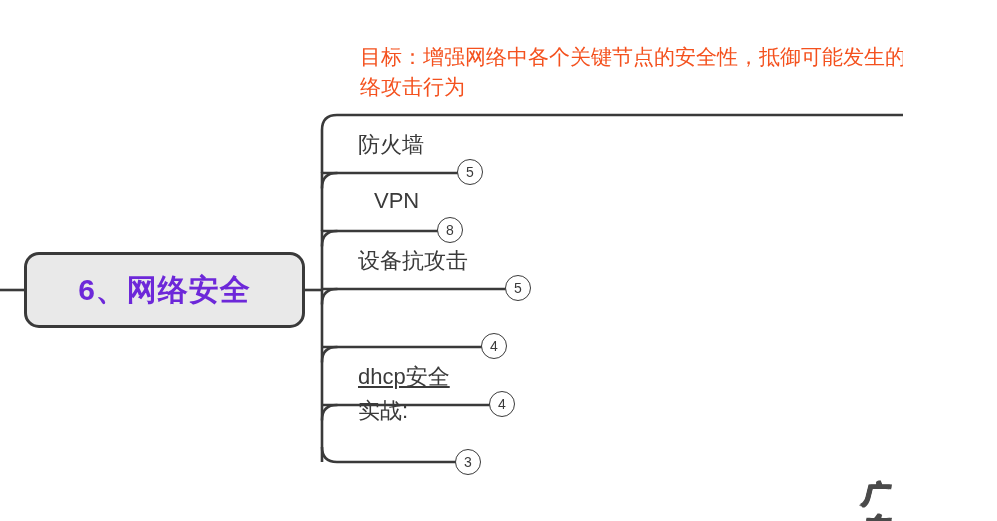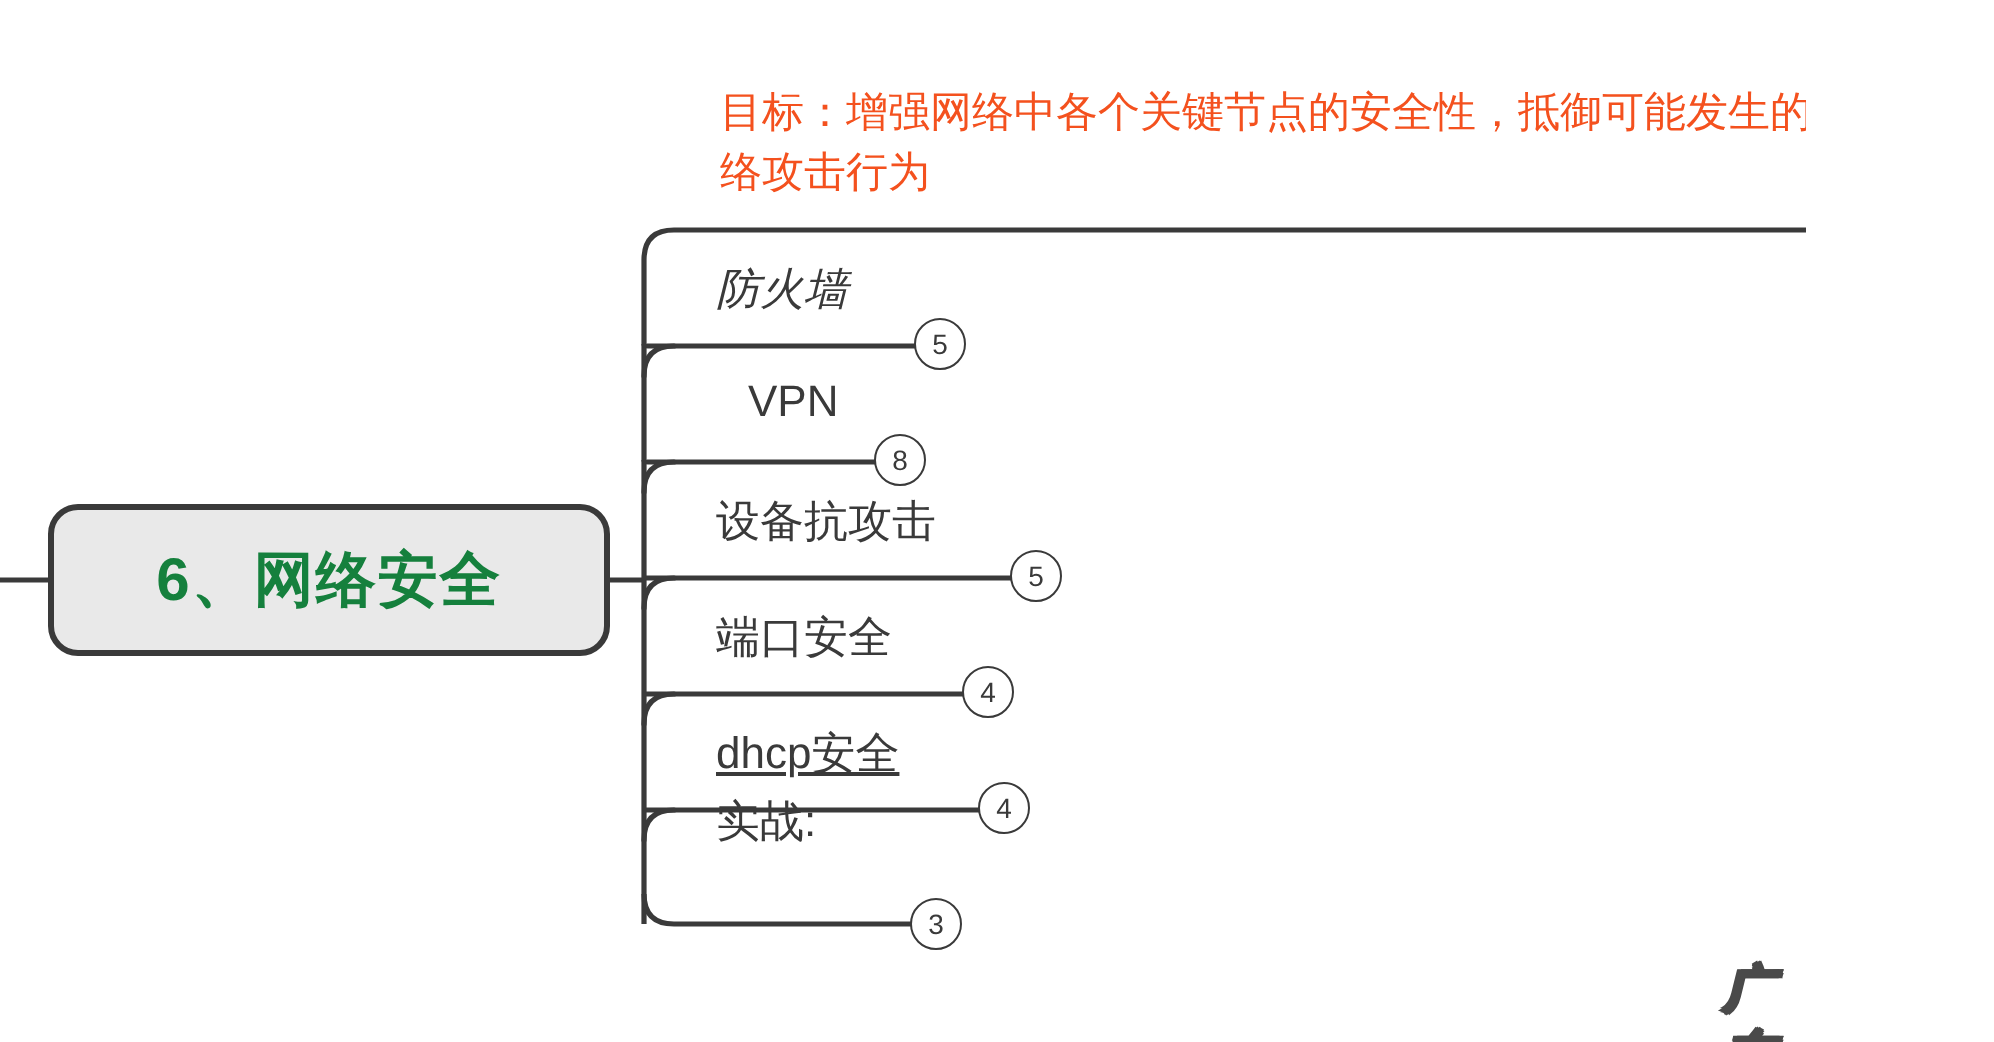--- a/index.html
+++ b/index.html
@@ -48,21 +48,21 @@
     background: #e9e9e9;
     border: 3px solid #3a3a3a;
     border-radius: 15px;
     display: flex;
     align-items: center;
     justify-content: center;
   }
   .root-label {
     font-size: 30px;
     font-weight: bold;
-    color: #15803d;
+    color: #6d28d9;
     letter-spacing: 1px;
     font-family: "Liberation Sans", "DejaVu Sans", sans-serif;
   }
   
   .topic-label {
     position: absolute;
     font-size: 22px;
     color: #3a3a3a;
     white-space: nowrap;
     font-family: "Liberation Sans", "DejaVu Sans", sans-serif;
@@ -139,24 +139,23 @@
       <path d="M 322 420 Q 322 405 337 405"></path>
     </g>
   </svg>
 
   <div class="goal-text">目标：增强网络中各个关键节点的安全性，抵御可能发生的网络攻击行为</div>
 
   <div class="root-node">
     <span class="root-label">6、网络安全</span>
   </div>
 
-  <div class="topic-label" style="left:358px; top:130px;font-style:italic;">防火墙</div>
+  <div class="topic-label" style="left:358px; top:130px;">防火墙</div>
   <div class="topic-label" style="left:374px; top:188px;">VPN</div>
   <div class="topic-label" style="left:358px; top:246px;">设备抗攻击</div>
-  <div class="topic-label" style="left:358px; top:304px;">端口安全</div>
   <div class="topic-label" style="left:358px; top:362px;text-decoration:underline;">dhcp安全</div>
   <div class="topic-label" style="left:358px; top:396px;">实战:</div>
 
   <div class="badge" style="left:457px; top:159px;">5</div>
   <div class="badge" style="left:437px; top:217px;">8</div>
   <div class="badge" style="left:505px; top:275px;">5</div>
   <div class="badge" style="left:481px; top:333px;">4</div>
   <div class="badge" style="left:489px; top:391px;">4</div>
   <div class="badge" style="left:455px; top:449px;">3</div>
 

